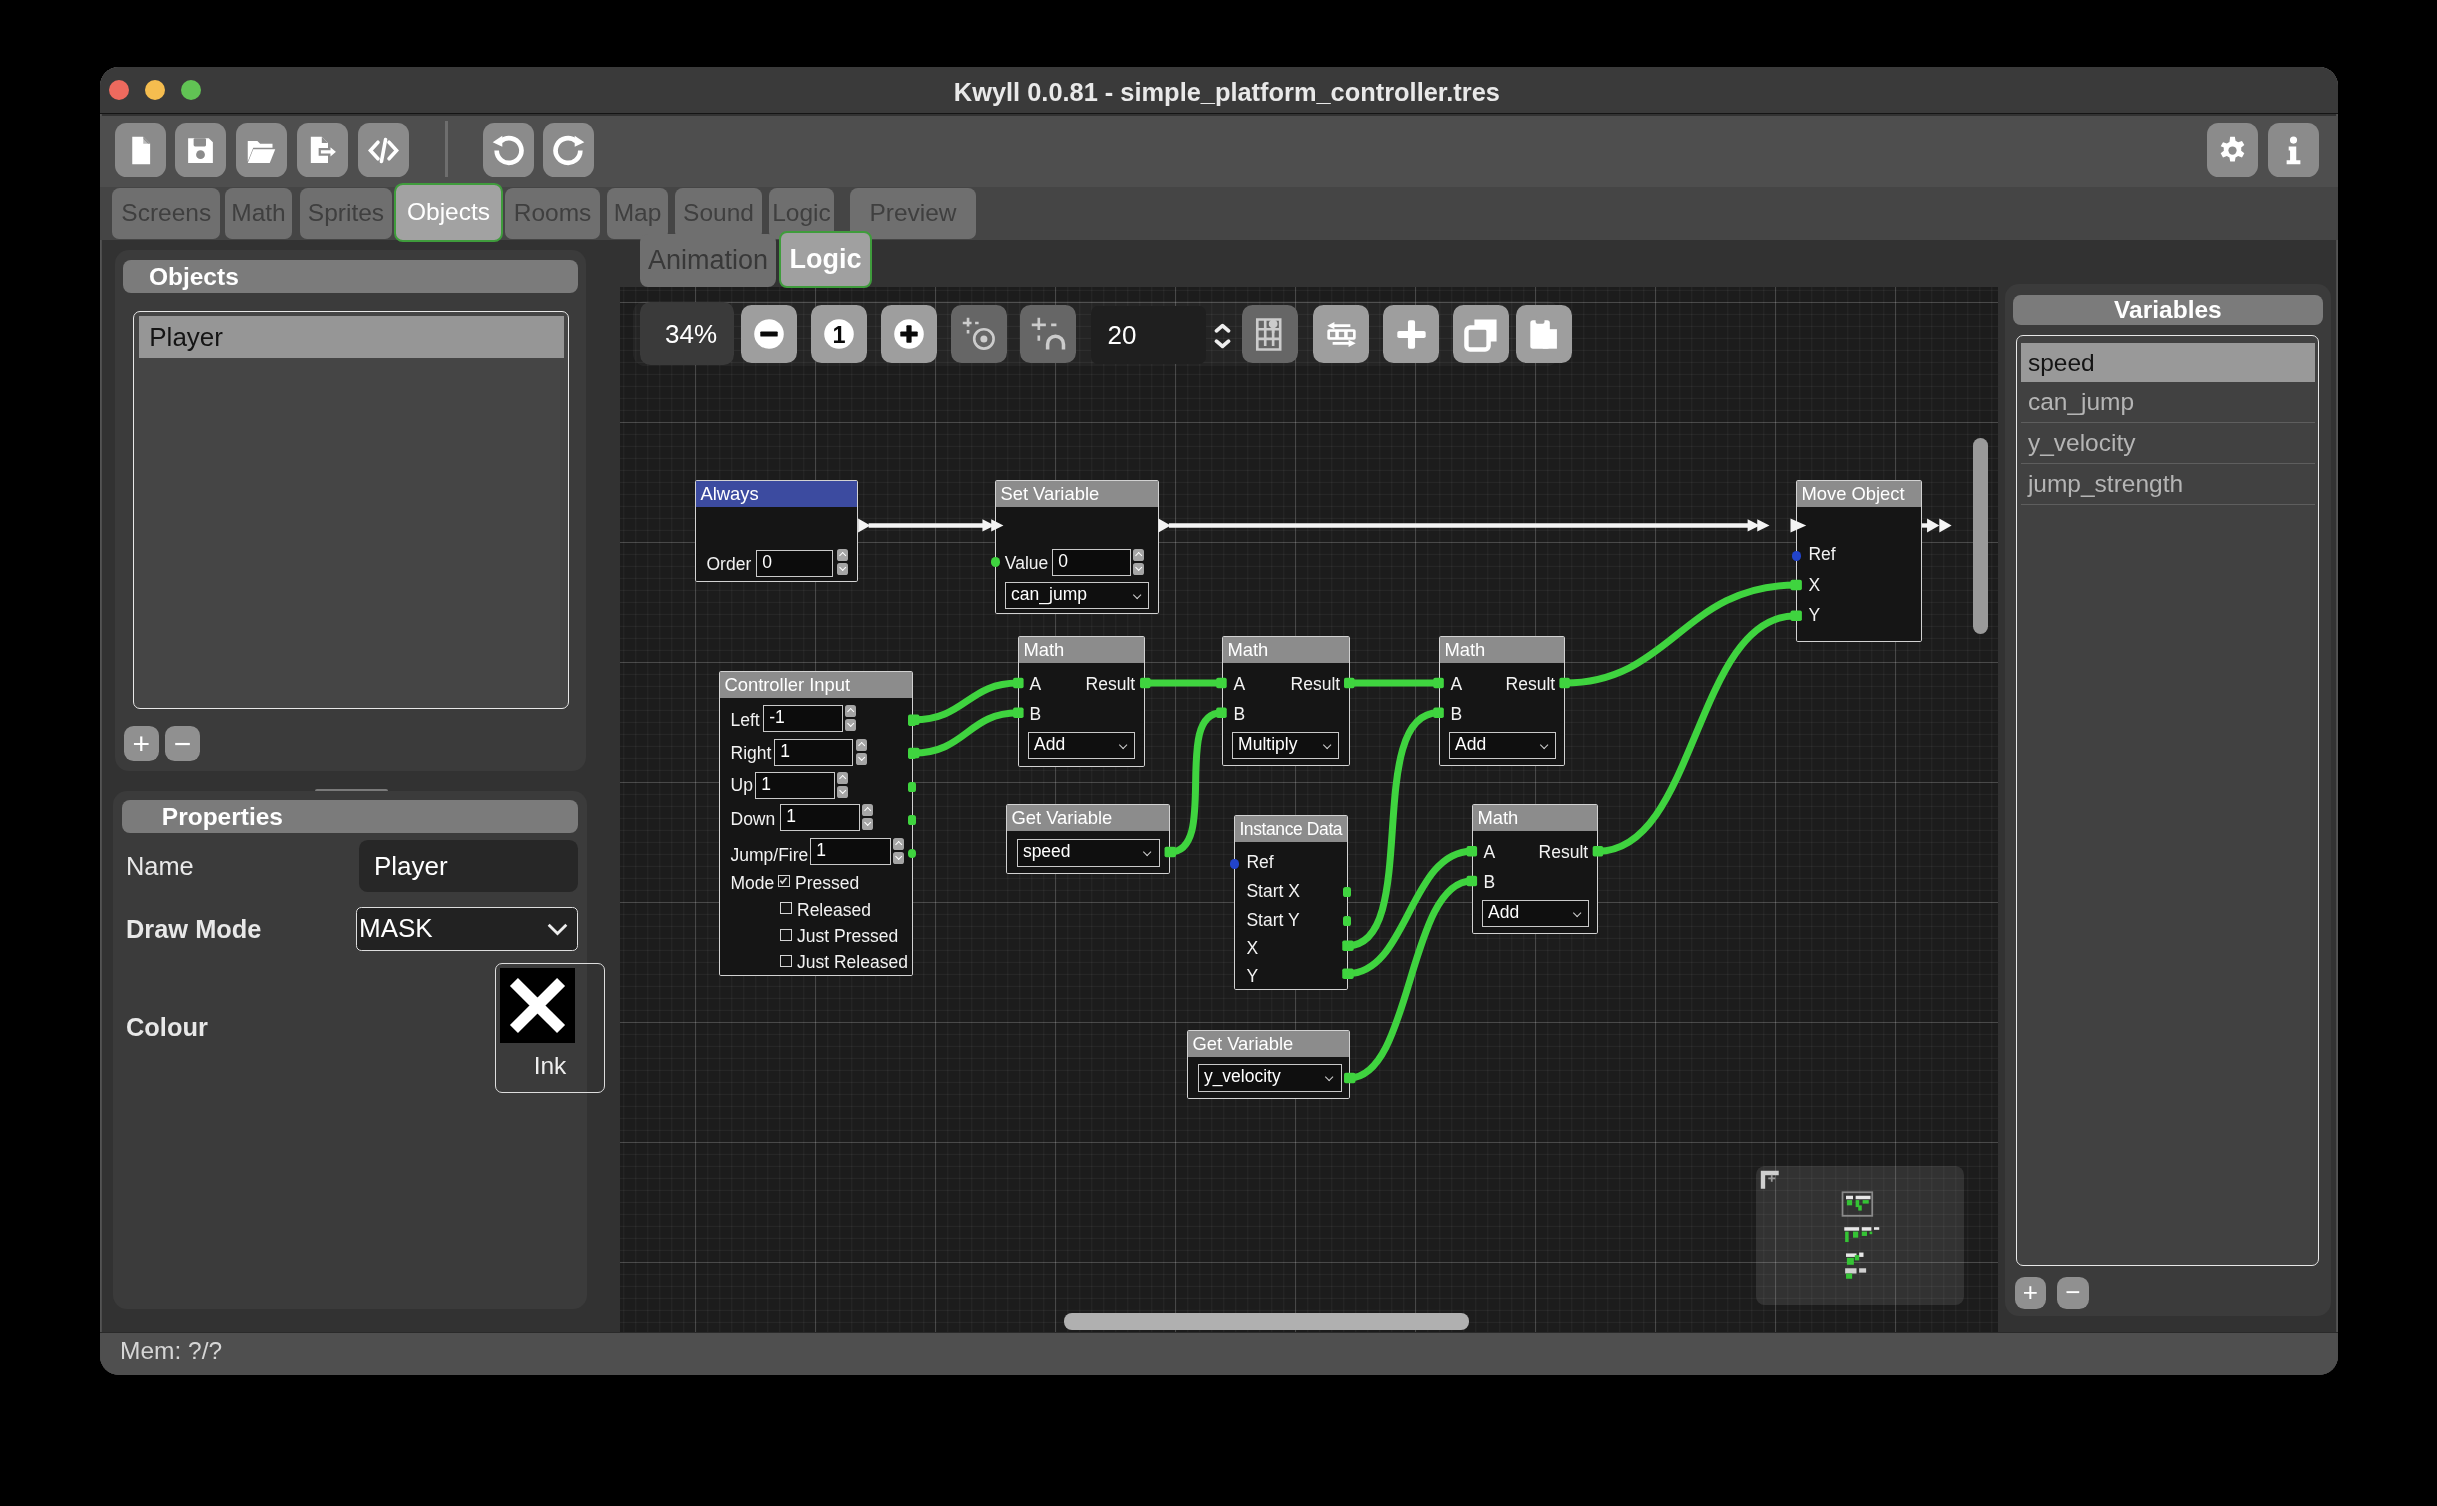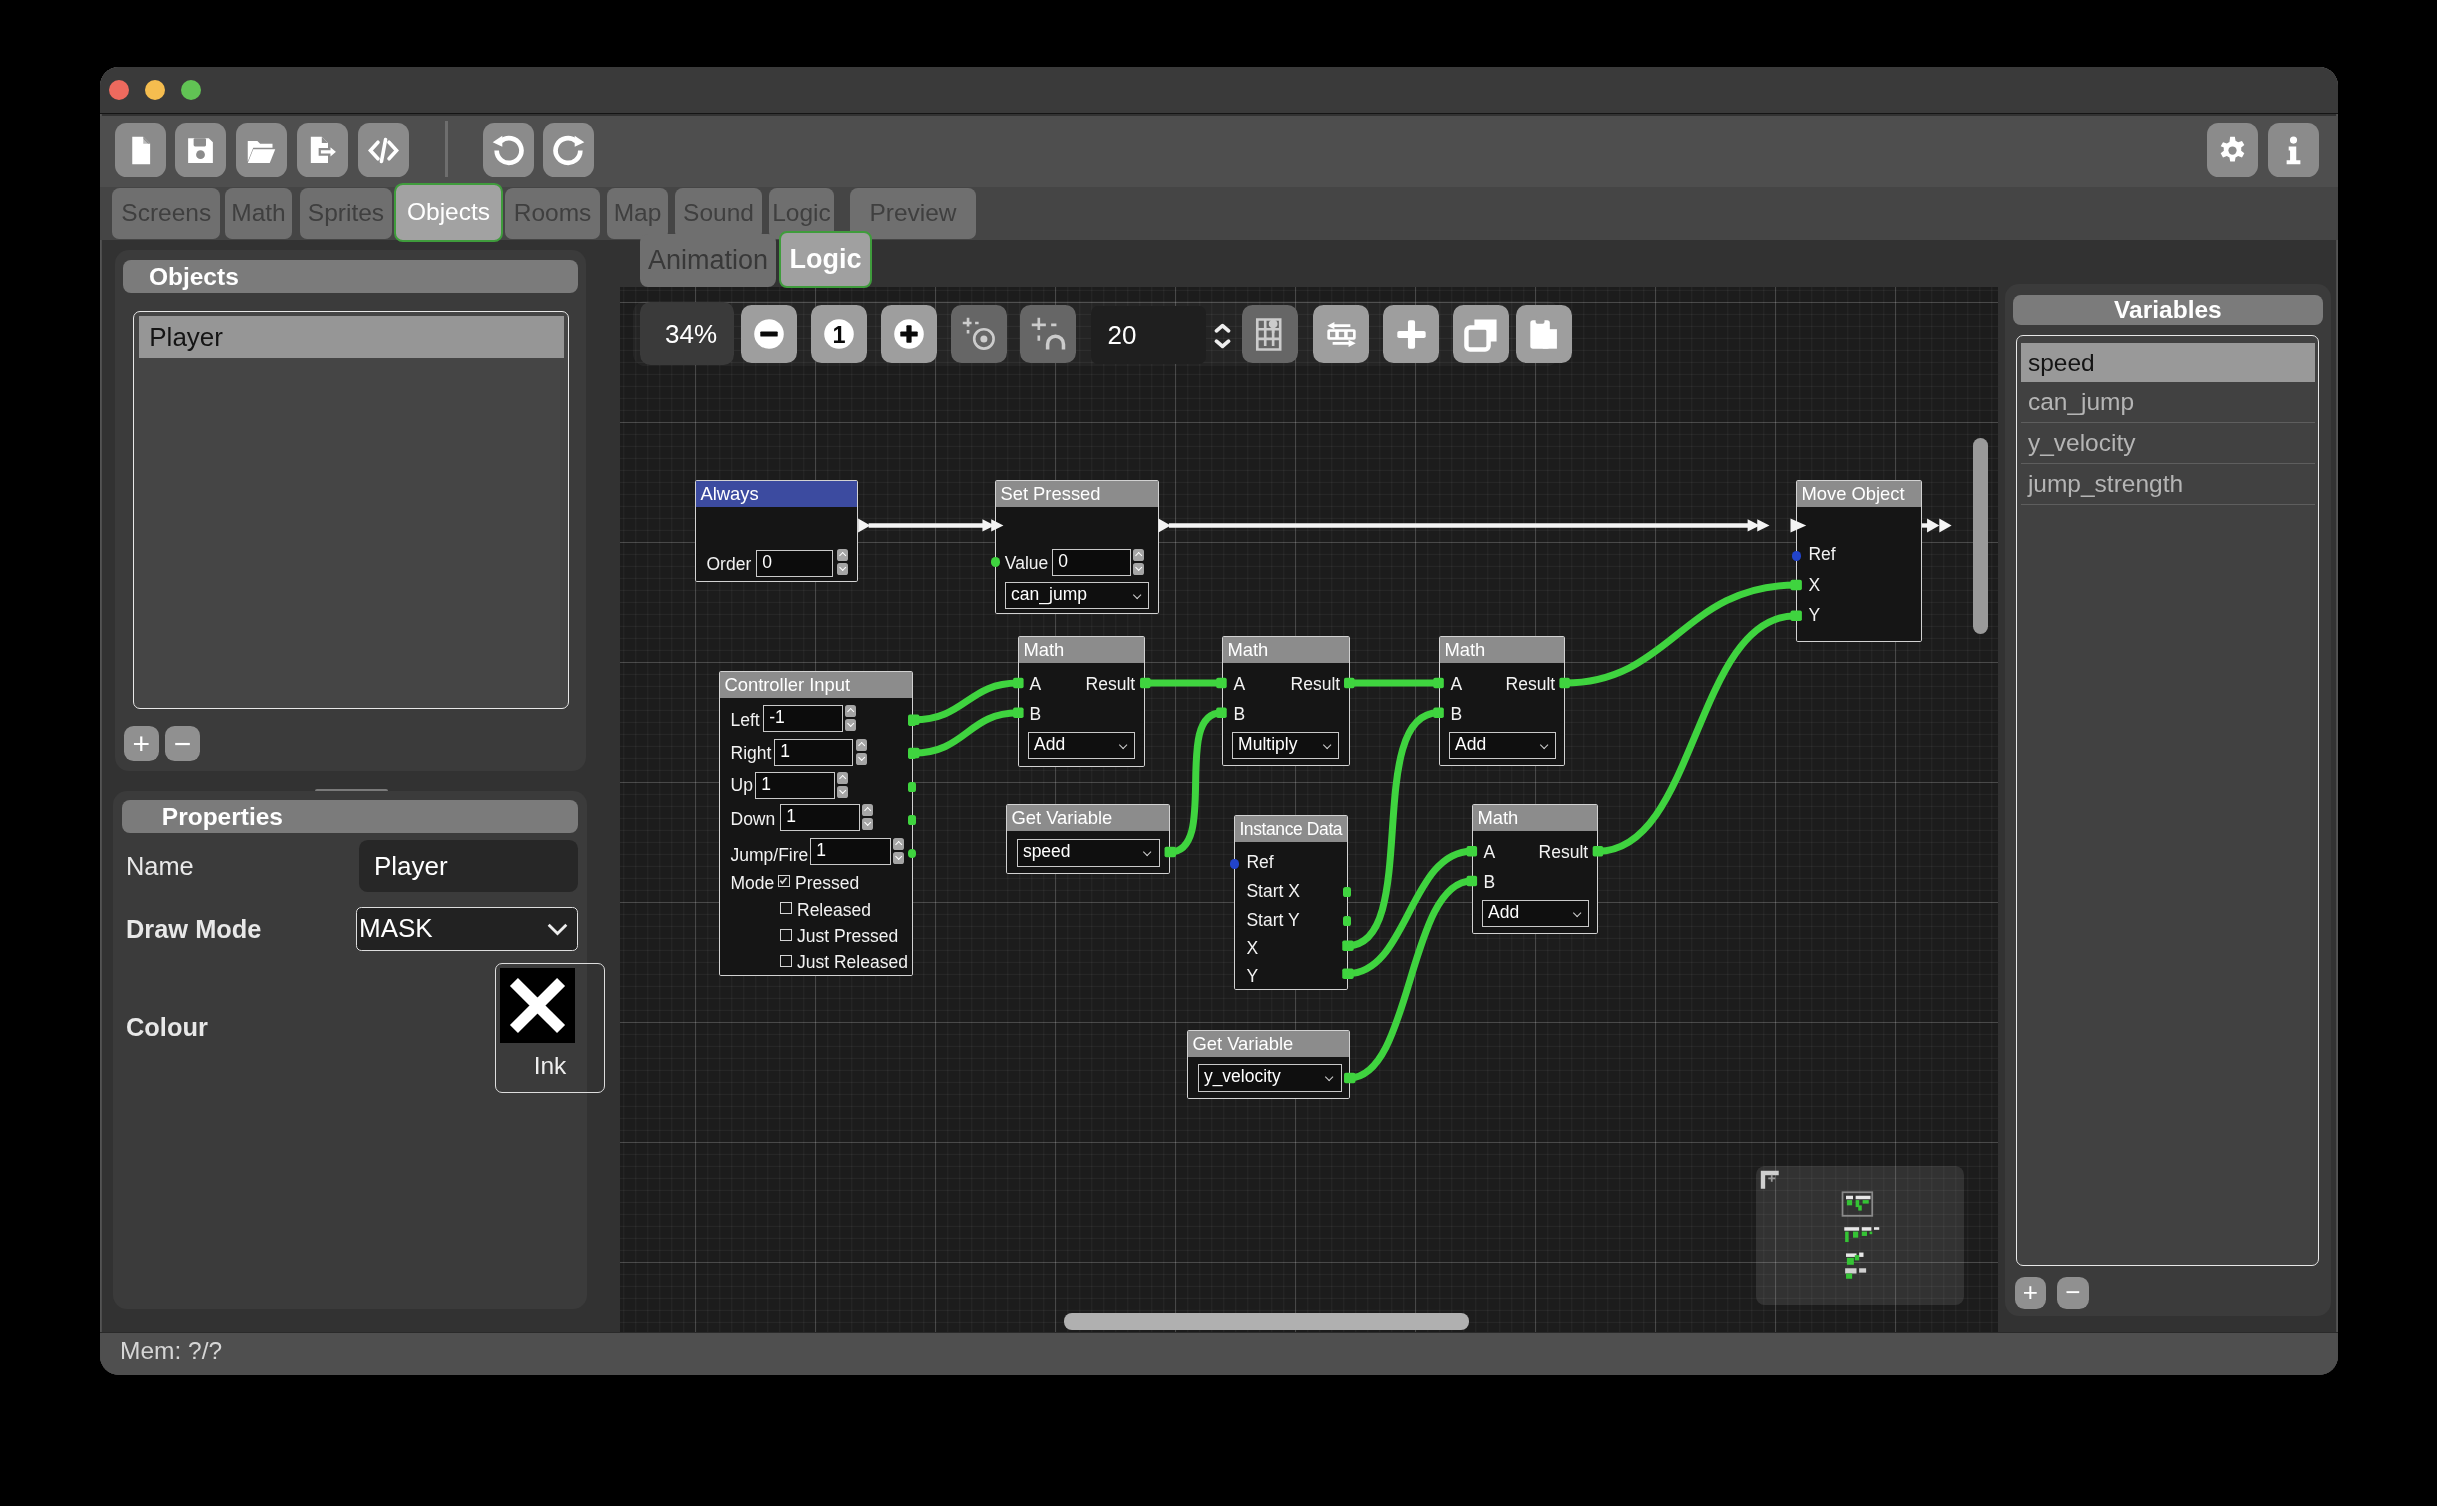--- a/index.html
+++ b/index.html
@@ -74,20 +74,21 @@
   #status { position:absolute; left:0; top:1265px; width:100%; height:60px; background:#4f4f4f;
             border-top:1.8px solid #2a2a2a; color:#d6d6d6; font-size:24.5px; line-height:31.5px; padding-left:20px; padding-top:1.8px; }
 </style>
 </head>
 <body>
 <div id="win">
   <div id="titlebar">
     <div class="tl" style="left:8.8px; background:#ee6a5e;"></div>
     <div class="tl" style="left:45px; background:#f5bd4f;"></div>
     <div class="tl" style="left:81px; background:#61c354;"></div>
+    <div id="title">Kwyll 0.0.81 - simple_platform_controller.tres</div>
   </div>
 
   <div id="toolbar">
     <div class="tbtn" style="left:15px;">
         <svg viewBox="0 0 24 24">
           <path fill="#fff" d="M6 2h8l5 5v15H6z"></path>
           <path fill="#8b8b8b" d="M14 2l5 5h-5z"></path>
           <path fill="#fff" d="M13.3 2.7l4.9 4.9h-4.9z" opacity=".4"></path>
         </svg>
       </div>
@@ -257,21 +258,21 @@
 
     <div class="node" style="left:75px; top:193px; width:163px; height:102px;">
       <div class="nhd" style="background:#3c4ba0;">Always</div>
       <div class="nlabel" style="left:10.5px; top:73px;">Order</div>
       <div class="nin" style="left:60px; top:69px; width:77px; height:27px;">0</div>
       <div class="stu" style="left:141px; top:68px;"></div>
       <div class="std" style="left:141px; top:82px;"></div>
     </div>
 
     <div class="node" style="left:375px; top:193px; width:164px; height:134px;">
-      <div class="nhd">Set Pressed</div>
+      <div class="nhd">Set Variable</div>
       <div class="portc" style="left:-5.3px; top:76px; width:9.6px; height:9.6px;"></div>
       <div class="nlabel" style="left:8.8px; top:72px;">Value</div>
       <div class="nin" style="left:56px; top:68px; width:79px; height:27px;">0</div>
       <div class="stu" style="left:137px; top:68px;"></div>
       <div class="std" style="left:137px; top:82px;"></div>
       <div class="ndd" style="left:8.8px; top:101px; width:144px; height:27px;">can_jump</div>
     </div>
 
     <div class="node" style="left:1176px; top:193px; width:126px; height:162px;">
       <div class="nhd">Move Object</div>

